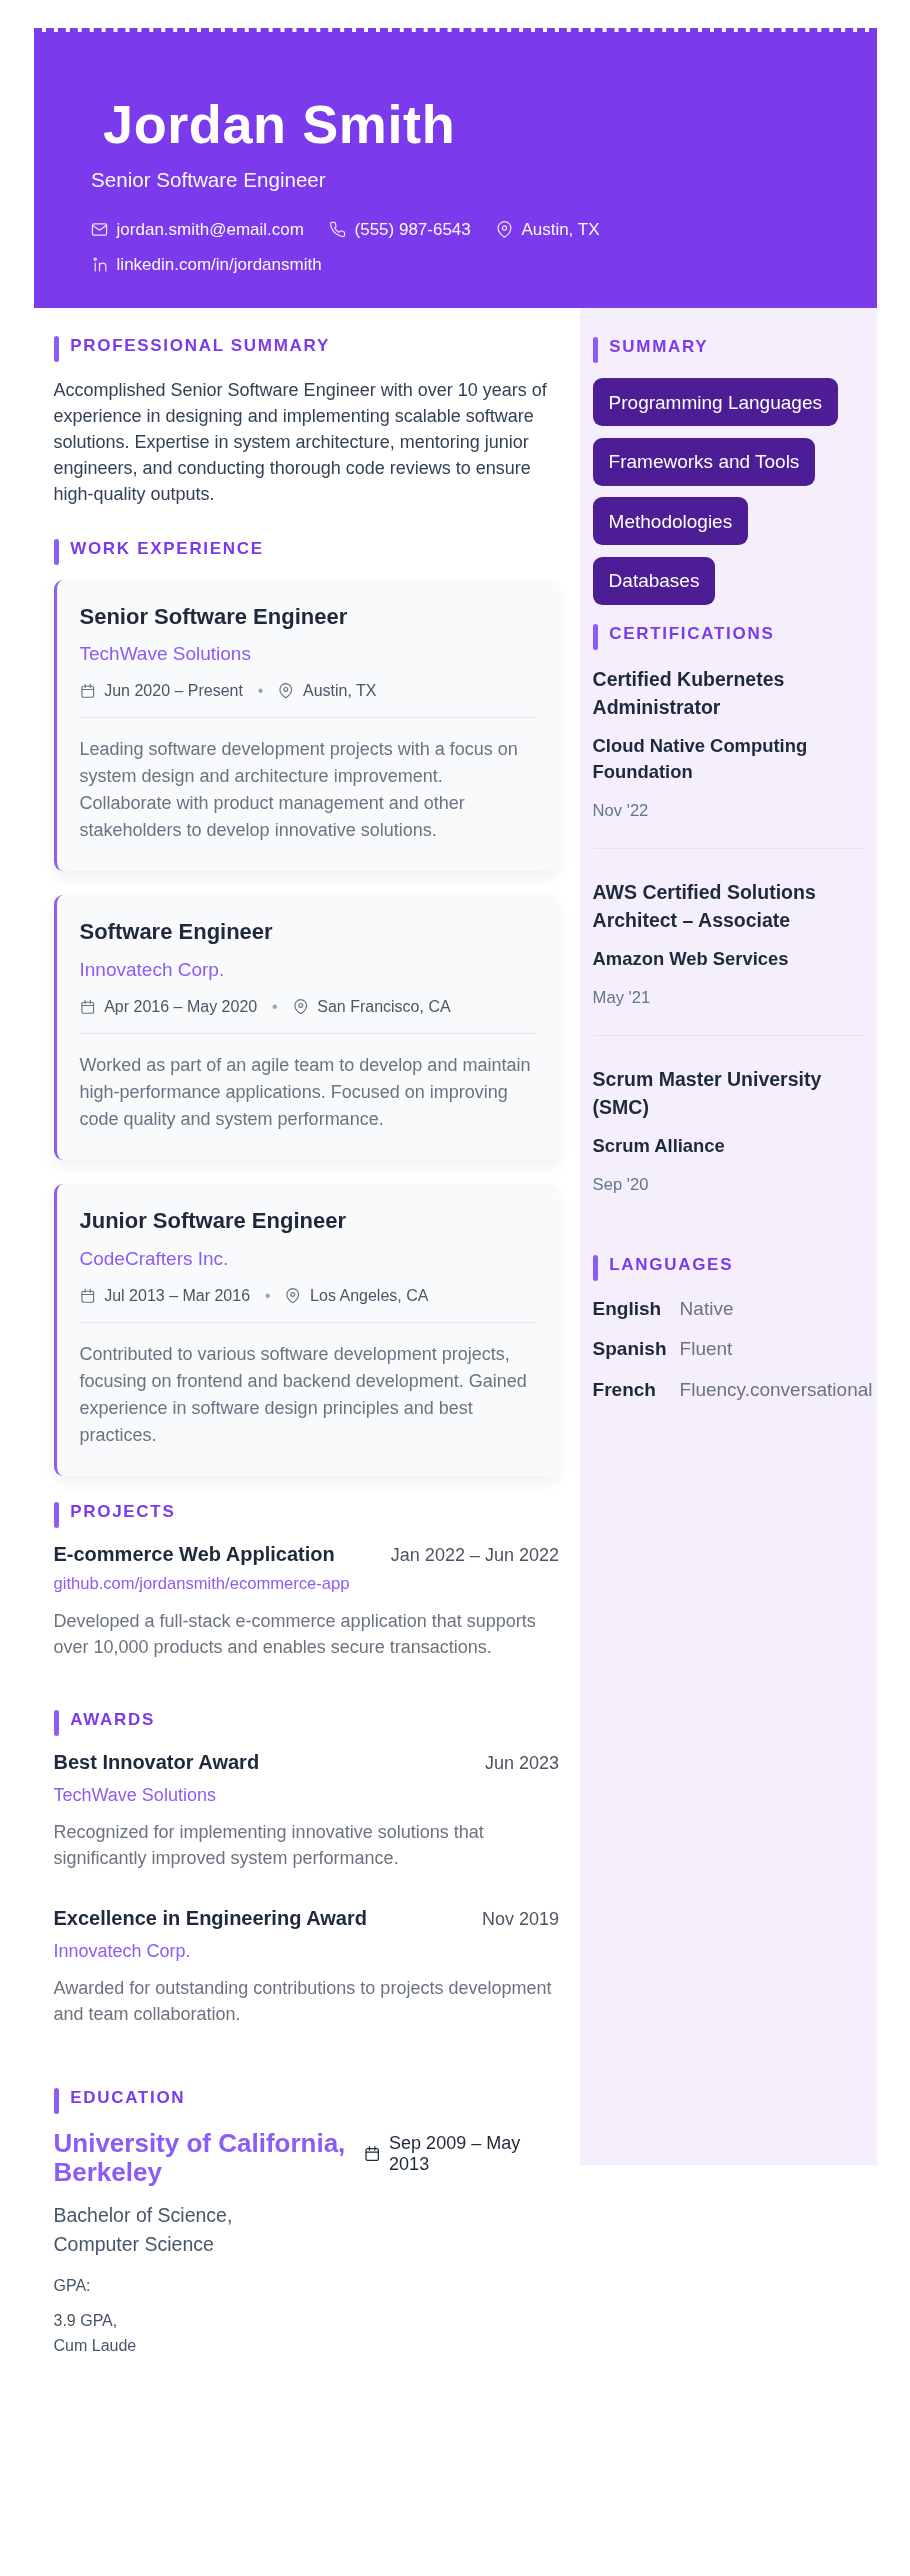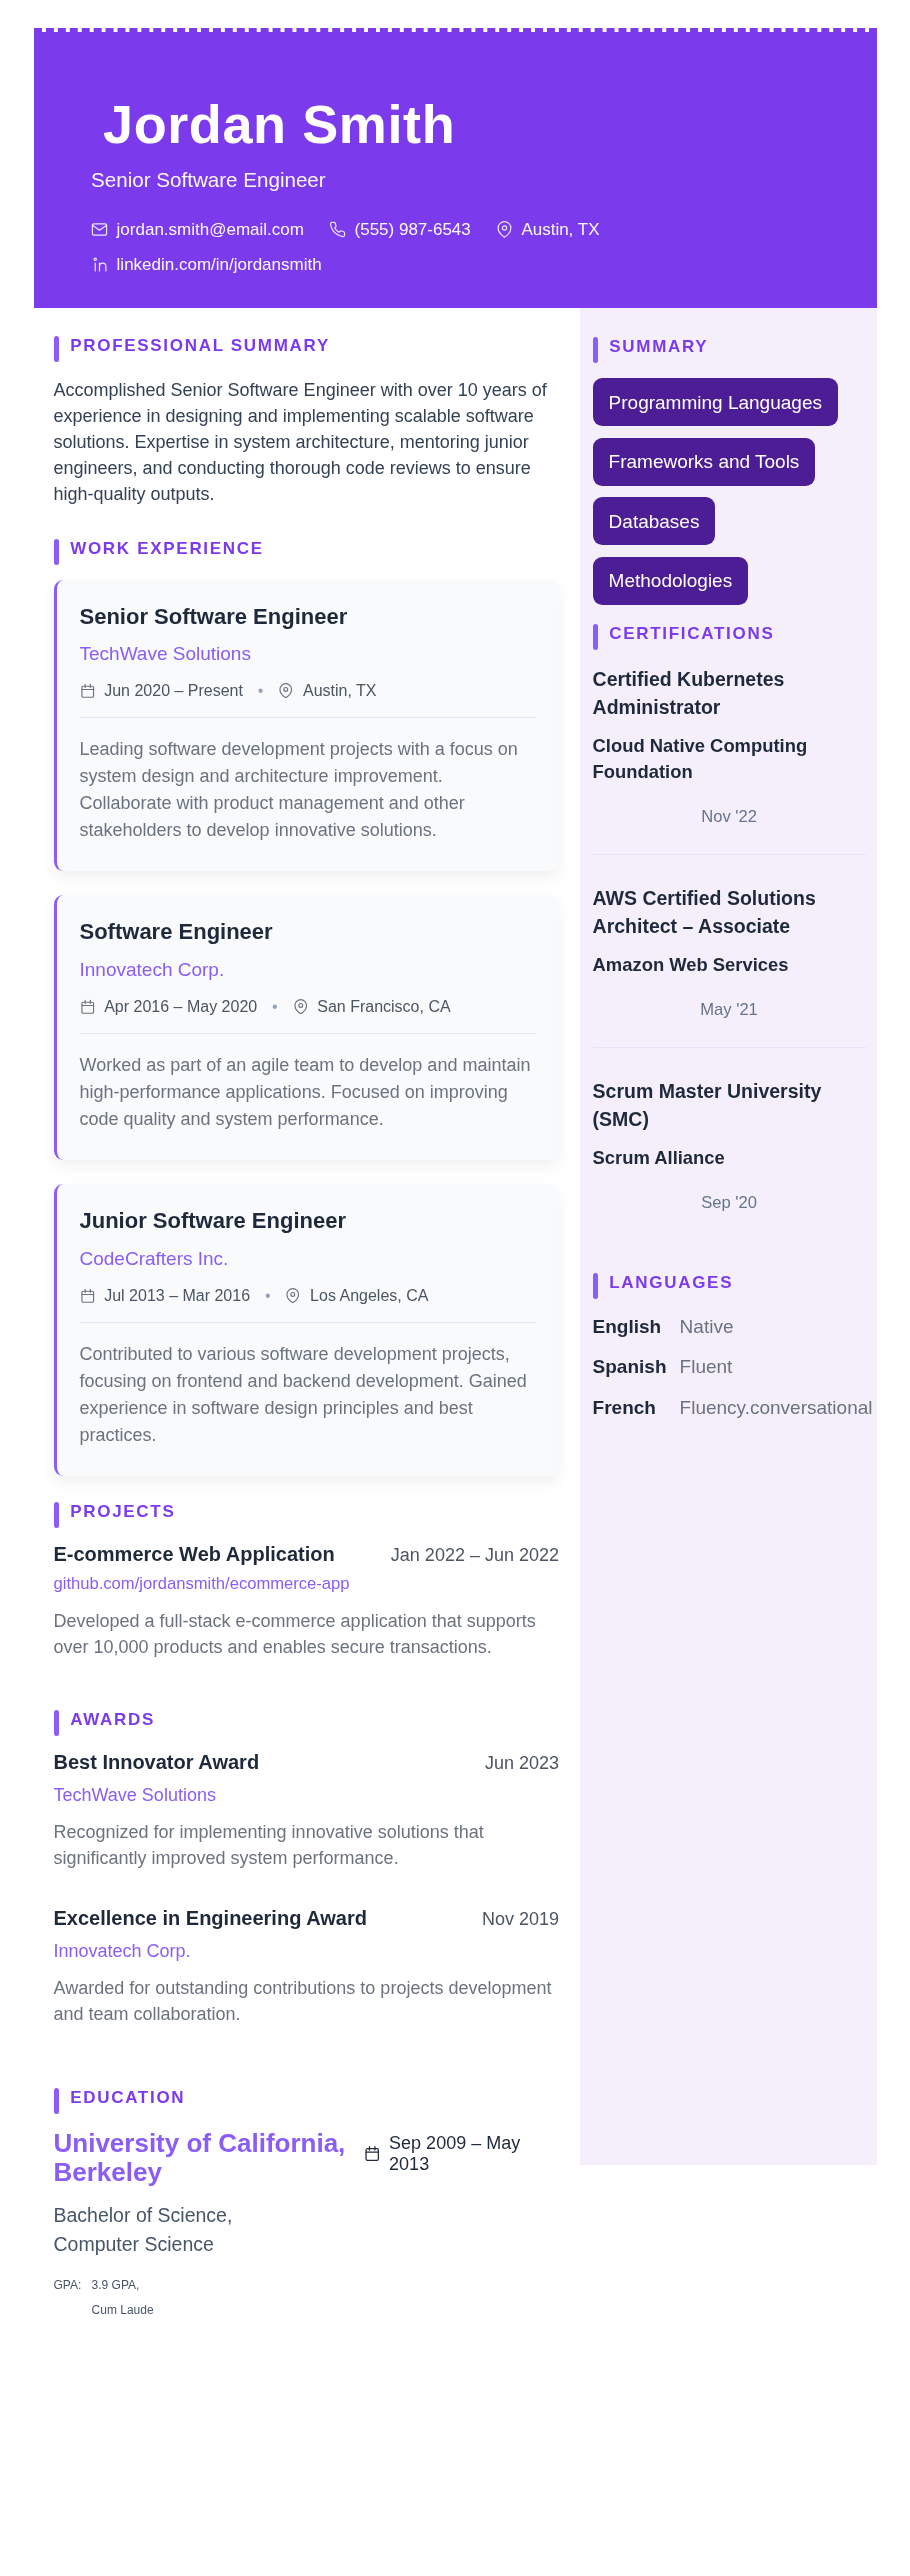--- a/index.html
+++ b/index.html
@@ -55,35 +55,35 @@
   .item-desc{margin-top:13.8px;font-size:18px;line-height:26px;color:#6b7280;width:505px;}
   .sec.awards{margin-top:50px;}
   .award{margin-bottom:36px;}
   .award .issuer{margin-top:10.3px;font-size:18px;color:#8b5cf6;}
   
   .sec.education{margin-top:61px;}
   .edu{display:flex;}
   .edu-left{width:310px;flex:none;}
   .edu-school{font-size:26px;font-weight:700;color:#8b5cf6;line-height:29px;}
   .edu-degree{margin-top:13.8px;font-size:19.5px;line-height:29px;color:#475569;}
-  .edu-gpa{margin-top:13.8px;display:flex;gap:10.3px;font-size:12px;color:#475569;line-height:25px;}
+  .edu-gpa{margin-top:13.8px;display:flex;gap:10.3px;font-size:16px;color:#475569;line-height:25px;flex-direction:column;}
   .edu-date{display:flex;align-items:center;gap:9.2px;font-size:18px;color:#1e293b;
     align-self:flex-start;margin-top:3.4px;}
   .edu-date svg{width:17px;height:17px;stroke:#1e293b;stroke-width:1.8;fill:none;
     stroke-linecap:round;stroke-linejoin:round;}
   
   .chip-row{margin:0 0 11.5px;}
   .chip{display:table;max-width:229px;background:#4c1d95;color:#ffffff;
     font-size:19px;line-height:25px;padding:11.5px 16px;border-radius:9.2px;}
   .sec.certs{margin-top:19.5px;}
   .cert{padding-bottom:27.5px;margin-bottom:29px;border-bottom:1.1px solid #eae1f8;}
   .cert.last{border-bottom:none;margin-bottom:0;}
   .cert-name{font-size:19.5px;font-weight:700;color:#1e293b;line-height:28px;}
   .cert-issuer{margin-top:11.5px;font-size:18.4px;font-weight:700;color:#1e293b;line-height:26px;}
-  .cert-date{margin-top:22px;font-size:16.6px;color:#64748b;text-align:center;}
+  .cert-date{margin-top:16px;font-size:16.6px;color:#64748b;}
   .sec.langs{margin-top:33px;}
   .lang-row{display:flex;margin-bottom:14.3px;font-size:19px;line-height:26px;}
   .lang-name{width:87px;flex:none;font-weight:700;color:#1e293b;}
   .lang-level{color:#6b7280;white-space:nowrap;}
 </style>
 </head>
 <body>
 
 <div class="header">
   <div class="h-name">Jordan Smith</div>
@@ -268,24 +268,24 @@
       <span class="bar"></span>
       <span class="txt">SUMMARY</span>
     </div>
     <div class="chip-row">
         <span class="chip">Programming Languages</span>
       </div>
     <div class="chip-row">
         <span class="chip">Frameworks and Tools</span>
       </div>
     <div class="chip-row">
+        <span class="chip">Methodologies</span>
+      </div>
+    <div class="chip-row">
         <span class="chip">Databases</span>
-      </div>
-    <div class="chip-row">
-        <span class="chip">Methodologies</span>
       </div>
 
     <div class="sec certs">
       <span class="bar"></span>
       <span class="txt">CERTIFICATIONS</span>
     </div>
     <div class="cert">
       <div class="cert-name">Certified Kubernetes Administrator</div>
       <div class="cert-issuer">Cloud Native Computing Foundation</div>
       <div class="cert-date">Nov '22</div>

